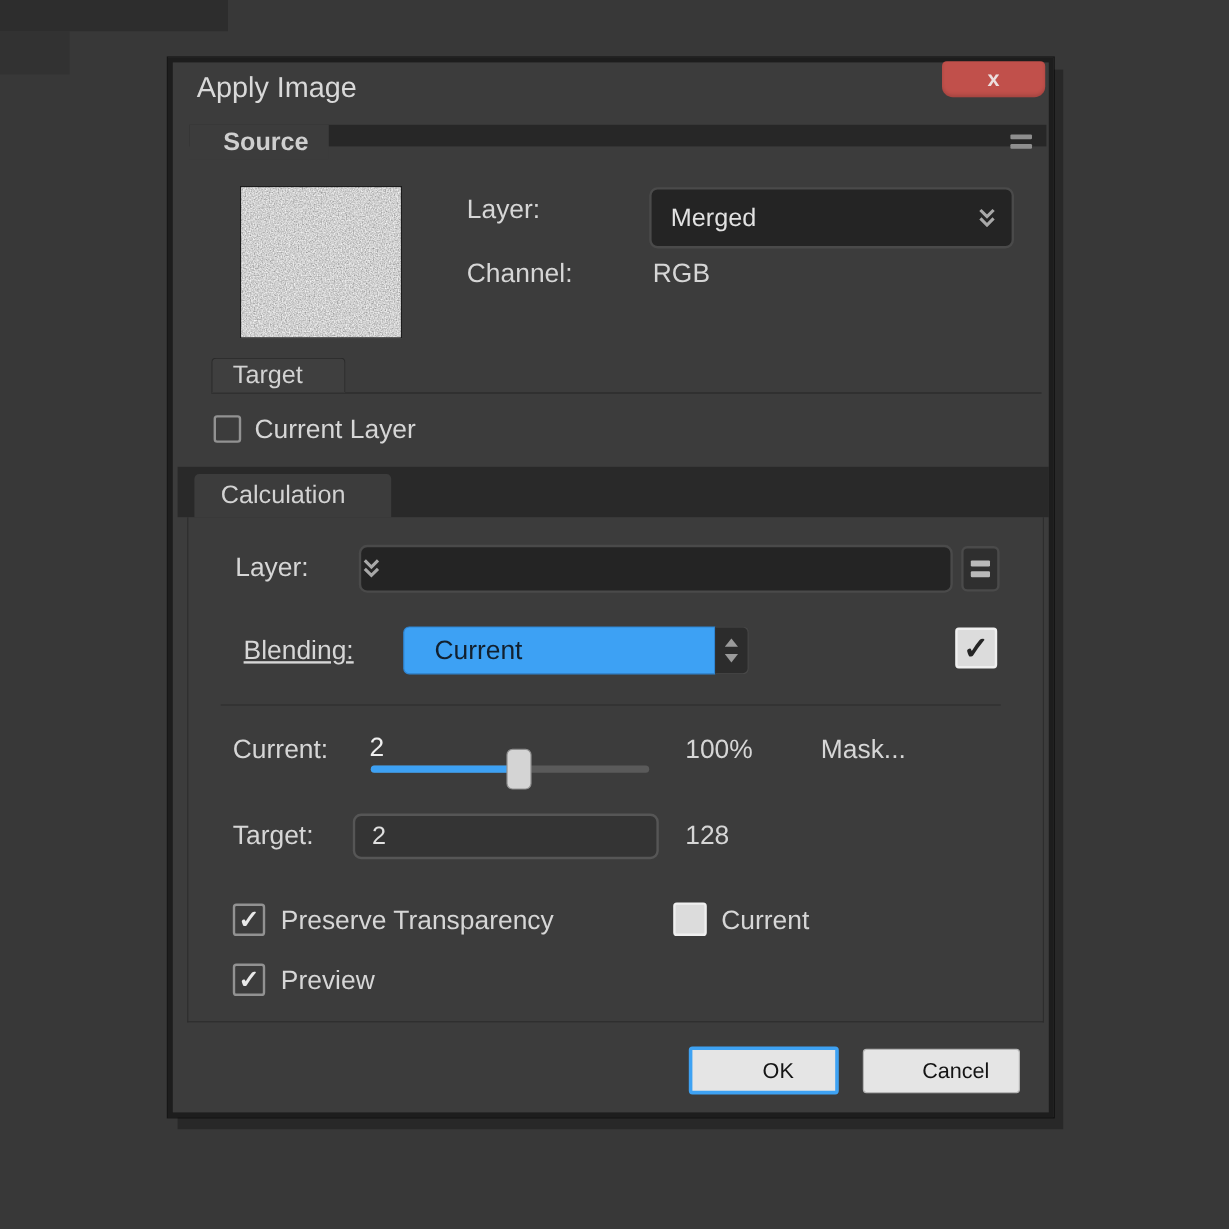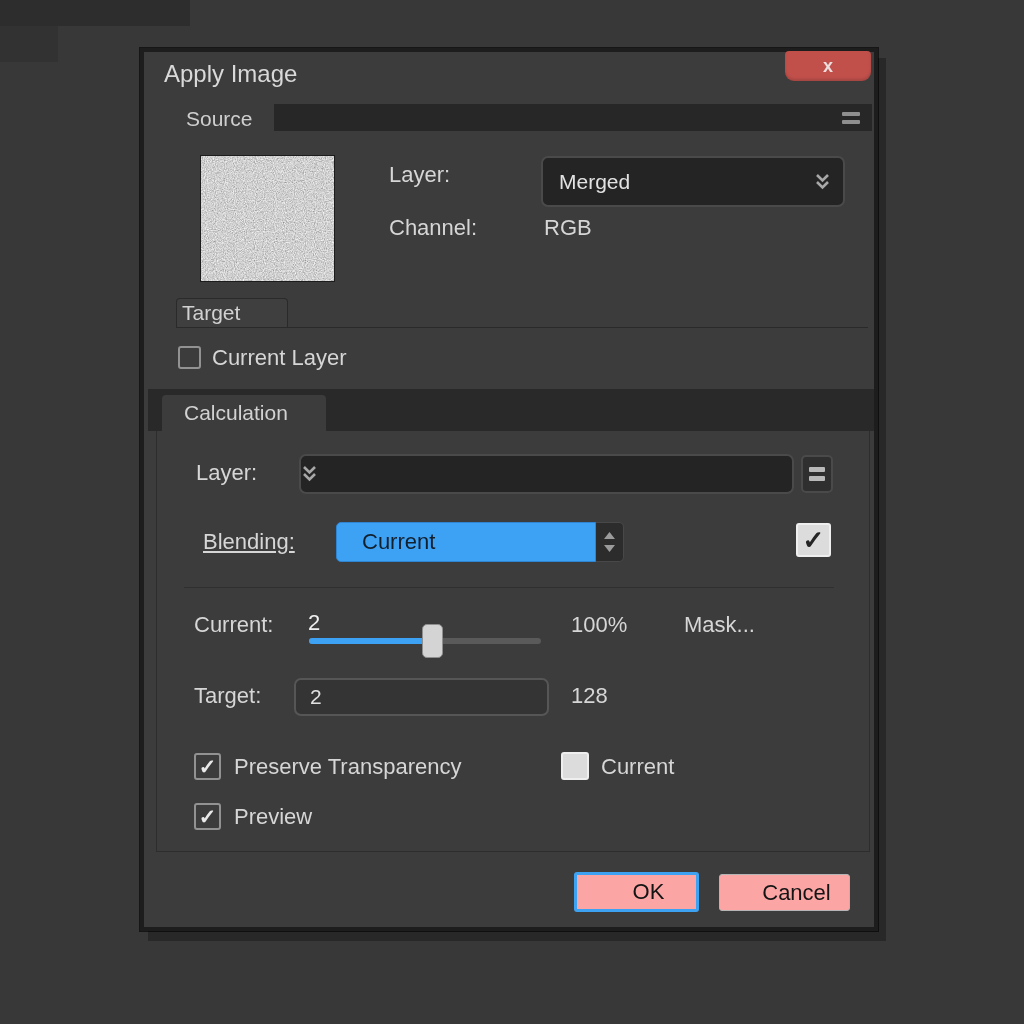--- a/index.html
+++ b/index.html
@@ -25,21 +25,21 @@
   .close-btn{
     position:absolute;left:641px;top:-1px;width:86px;height:30px;
     background:#c1504b;border-radius:4px 4px 9px 9px;
     display:flex;align-items:center;justify-content:center;
     color:#ecdede;font-size:18px;font-weight:bold;cursor:pointer;
     box-shadow:inset 0 -2px 3px rgba(0,0,0,0.15);
   }
 
   
   .src-bar{
-    position:absolute;left:14px;top:52px;width:714px;height:27px;background:#272727;
+    position:absolute;left:14px;top:52px;width:714px;height:18px;background:#272727;font-weight:bold;
   }
   .src-tab{
     position:absolute;left:0;top:0;width:116px;height:29px;background:#3c3c3c;
     display:flex;align-items:center;padding-left:28px;box-sizing:border-box;
     color:#cfcfcf;font-size:21px;
   }
   .bar-menu-icon{position:absolute;right:12px;top:8px;width:18px;}
   .bar-menu-icon .bar{height:4px;background:#8e8e8e;border-radius:1px;margin-bottom:4px;}
 
   .thumb{
@@ -77,21 +77,21 @@
     background:#2c2c2c;border:1px solid #484848;border-left:none;border-radius:0 5px 5px 0;
     box-sizing:border-box;display:flex;flex-direction:column;align-items:center;justify-content:center;
     cursor:pointer;
   }
 
   
   .target-line{position:absolute;left:32px;top:275px;width:692px;height:1px;background:#2a2a2a;}
   .target-tab{
     position:absolute;left:32px;top:246px;width:112px;height:29px;background:#3f3f3f;
     border:1px solid #2a2a2a;border-bottom:none;border-radius:4px 4px 0 0;box-sizing:border-box;
-    display:flex;align-items:center;padding-left:5px;color:#d2d2d2;font-size:21px;z-index:2;
+    display:flex;align-items:center;padding-left:17px;color:#d2d2d2;font-size:21px;z-index:2;
   }
   .calc-bar{position:absolute;left:4px;top:337px;width:726px;height:42px;background:#292929;}
   .calc-tab{
     position:absolute;left:14px;bottom:0;width:164px;height:36px;background:#3c3c3c;
     border-radius:4px 4px 0 0;display:flex;align-items:center;padding-left:22px;
     box-sizing:border-box;color:#d2d2d2;font-size:21px;margin-top:23px;
   }
   .calc-group{
     position:absolute;left:12px;top:379px;width:714px;height:421px;
     border:1px solid #2d2d2d;border-top:none;box-sizing:border-box;
@@ -117,21 +117,21 @@
   .text-input{
     position:absolute;left:150px;top:626px;width:255px;height:38px;background:#343434;
     border:2px solid #565656;border-radius:7px;box-sizing:border-box;
     color:#e0e0e0;font-size:21px;padding:0 0 0 14px;font-family:"Liberation Sans",sans-serif;
     outline:none;
   }
 
   
   .btn{
     position:absolute;display:flex;align-items:center;justify-content:center;
-    background:#fca5a5;color:#141414;font-size:22px;box-sizing:border-box;cursor:pointer;
+    background:#e5e5e5;color:#141414;font-size:18px;box-sizing:border-box;cursor:pointer;
     border-radius:3px;
     padding-left:24px;
   }
   .btn-ok{left:430px;top:820px;width:125px;height:40px;border:3px solid #3ea2f3;}
   .btn-cancel{left:575px;top:822px;width:131px;height:37px;border:1px solid #b5b5b5;}
 
   .white{color:#efefef;}
 </style>
 </head>
 <body>

